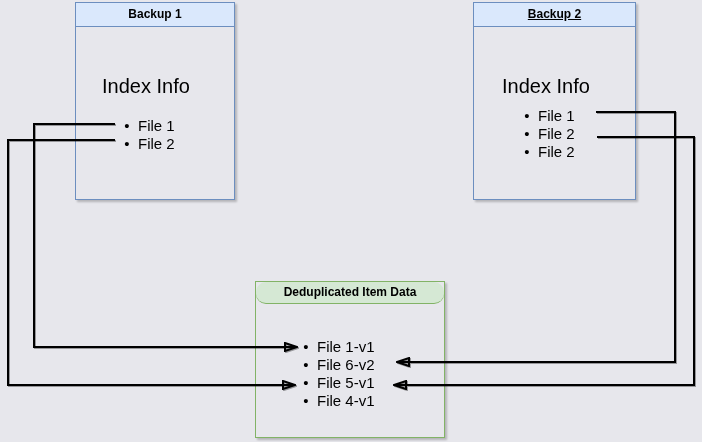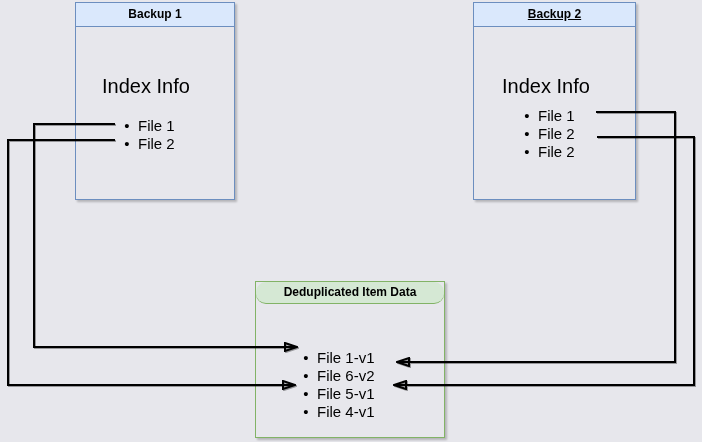--- a/index.html
+++ b/index.html
@@ -99,21 +99,21 @@
   <div class="subtitle" style="left:502px; top:62px;">Index Info</div>
   <div class="filelist" style="left:521px; top:107px;">
     <div class="filerow"><span>File 1</span></div>
     <div class="filerow"><span>File 2</span></div>
     <div class="filerow"><span>File 2</span></div>
   </div>
 
   <div class="shape shape-green" style="left:255px; top:281px; width:190px; height:157px;">
     <div class="shape-header">Deduplicated Item Data</div>
   </div>
-  <div class="filelist" style="left:300px; top:349px;text-align:right;">
+  <div class="filelist" style="left:300px; top:338px;text-align:right;">
     <div class="filerow"><span>File 1-v1</span></div>
     <div class="filerow"><span>File 6-v2</span></div>
     <div class="filerow"><span>File 5-v1</span></div>
     <div class="filerow"><span>File 4-v1</span></div>
   </div>
 
   <svg class="arrows" width="702" height="442" viewBox="0 0 702 442">
     <defs>
       <marker id="arrowhead" markerUnits="userSpaceOnUse" markerWidth="14" markerHeight="10" refX="13" refY="5" orient="auto">
         <path d="M1,1 L13,5 L1,9 Z" fill="#000" stroke="#000" stroke-width="1" style="filter:none"></path>

